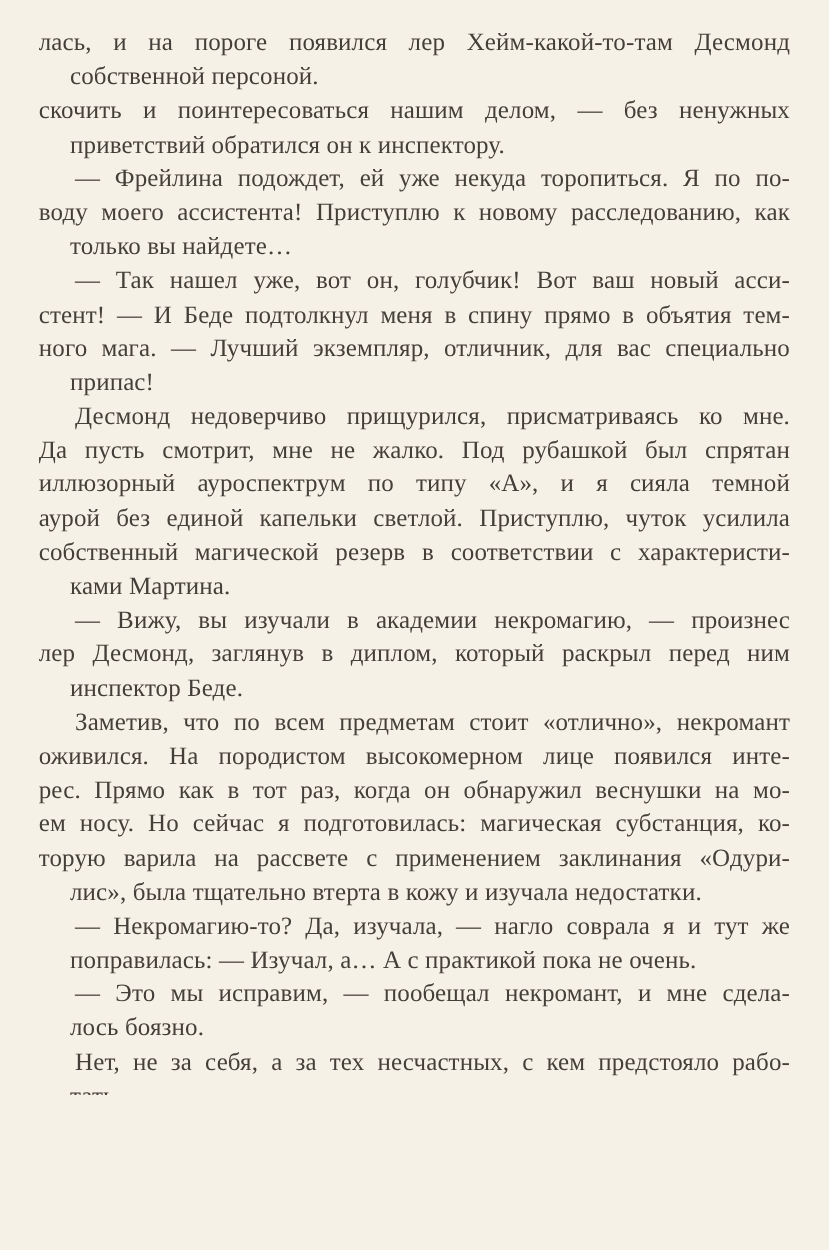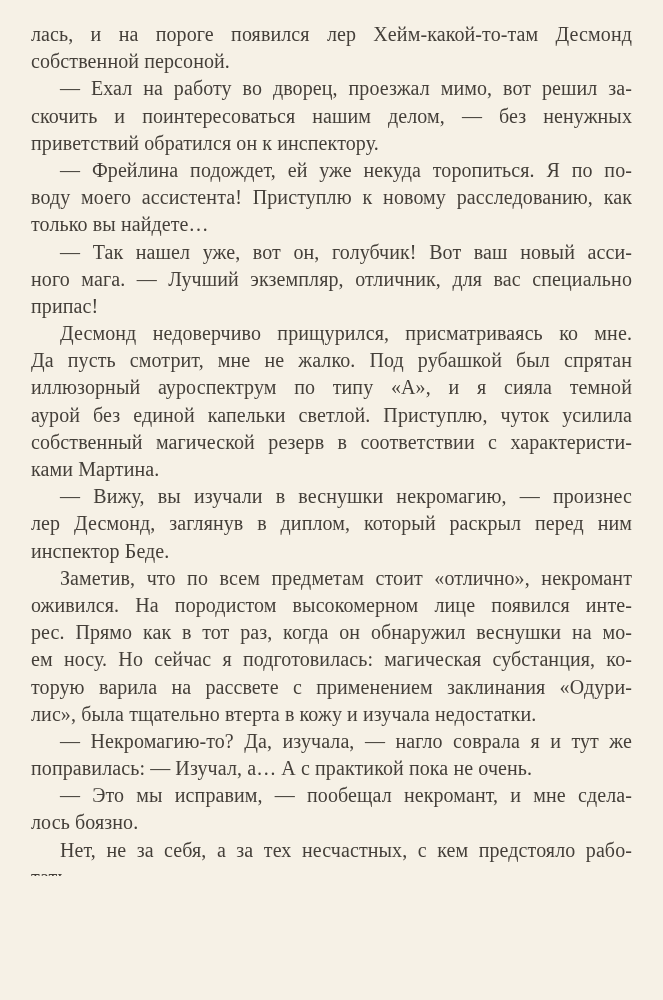--- a/index.html
+++ b/index.html
@@ -32,59 +32,60 @@
     padding: 0;
   }
   .ln {
     text-align: justify;
     text-align-last: justify;
     height: 27.2px;
     overflow: hidden;
   }
   .ln.end {
     text-align-last: left;
+    margin-left: 25px;
   }
   .ln.ind {
     text-indent: 29px;
   }
 </style>
 </head>
 <body style="background: rgb(246, 241, 230);">
 
 <div class="page" style="background: rgb(246, 241, 230); color: rgb(68, 63, 57);">
   <div class="text-block" id="text-root">
       <div class="para">
         <div class="ln">лась, и на пороге появился лер Хейм-какой-то-там Десмонд</div>
         <div class="ln end">собственной персоной.</div>
       </div>
       <div class="para">
-        <div class="ln ind">— Ехал на работу во дворец, проезжал мимо, вот решил за-</div>
         <div class="ln">скочить и поинтересоваться нашим делом, — без ненужных</div>
         <div class="ln end">приветствий обратился он к инспектору.</div>
       </div>
       <div class="para">
         <div class="ln ind">— Фрейлина подождет, ей уже некуда торопиться. Я по по-</div>
         <div class="ln">воду моего ассистента! Приступлю к новому расследованию, как</div>
         <div class="ln end">только вы найдете…</div>
       </div>
       <div class="para">
         <div class="ln ind">— Так нашел уже, вот он, голубчик! Вот ваш новый асси-</div>
+        <div class="ln">стент! — И Беде подтолкнул меня в спину прямо в объятия тем-</div>
         <div class="ln">ного мага. — Лучший экземпляр, отличник, для вас специально</div>
         <div class="ln end">припас!</div>
       </div>
       <div class="para">
         <div class="ln ind">Десмонд недоверчиво прищурился, присматриваясь ко мне.</div>
         <div class="ln">Да пусть смотрит, мне не жалко. Под рубашкой был спрятан</div>
         <div class="ln">иллюзорный ауроспектрум по типу «А», и я сияла темной</div>
         <div class="ln">аурой без единой капельки светлой. Приступлю, чуток усилила</div>
         <div class="ln">собственный магической резерв в соответствии с характеристи-</div>
         <div class="ln end">ками Мартина.</div>
       </div>
       <div class="para">
-        <div class="ln ind">— Вижу, вы изучали в веснушки некромагию, — произнес</div>
+        <div class="ln ind">— Вижу, вы изучали в академии некромагию, — произнес</div>
         <div class="ln">лер Десмонд, заглянув в диплом, который раскрыл перед ним</div>
         <div class="ln end">инспектор Беде.</div>
       </div>
       <div class="para">
         <div class="ln ind">Заметив, что по всем предметам стоит «отлично», некромант</div>
         <div class="ln">оживился. На породистом высокомерном лице появился инте-</div>
         <div class="ln">рес. Прямо как в тот раз, когда он обнаружил веснушки на мо-</div>
         <div class="ln">ем носу. Но сейчас я подготовилась: магическая субстанция, ко-</div>
         <div class="ln">торую варила на рассвете с применением заклинания «Одури-</div>
         <div class="ln end">лис», была тщательно втерта в кожу и изучала недостатки.</div>

